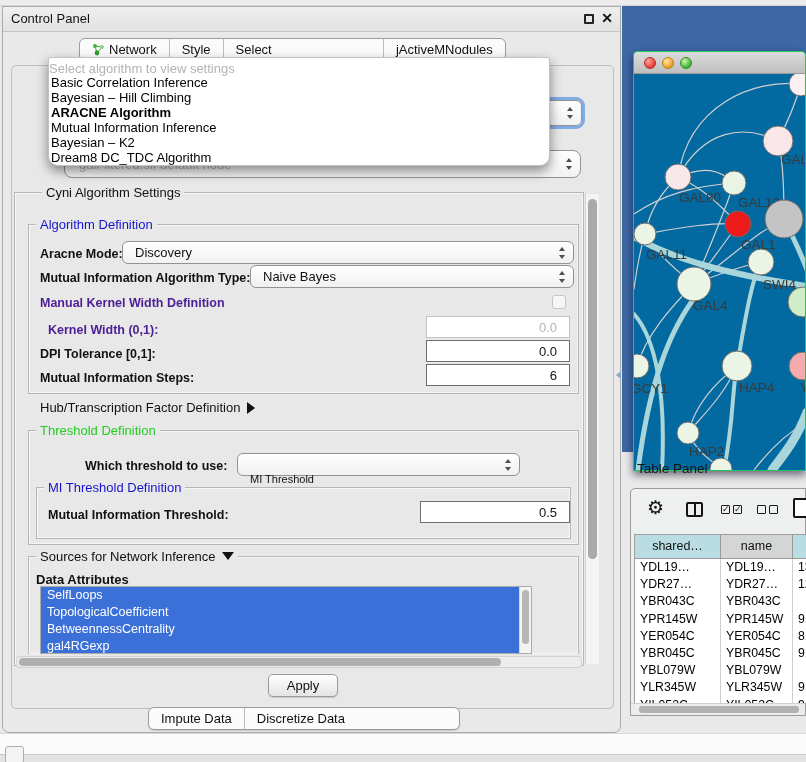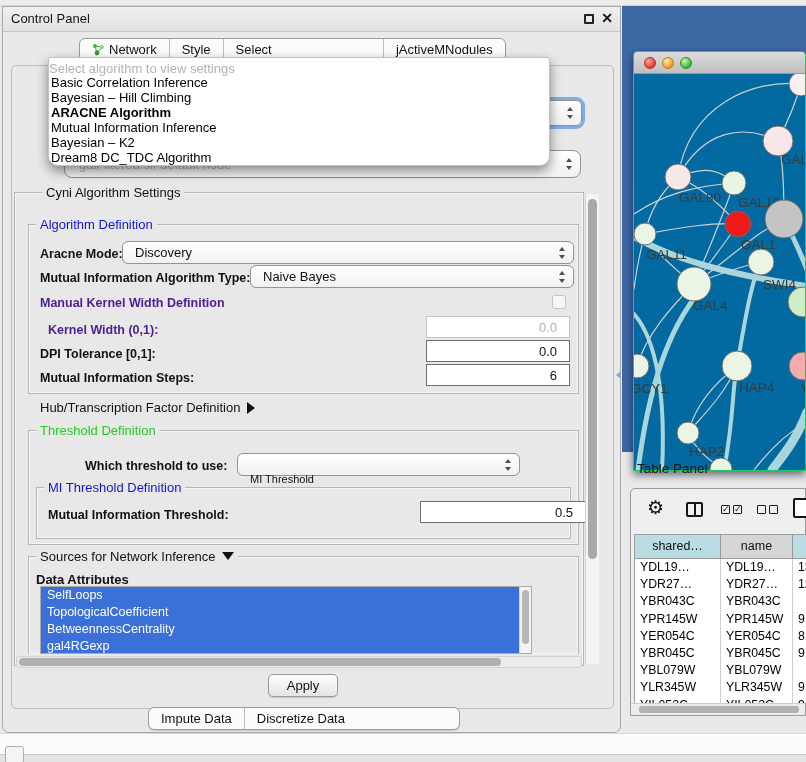--- a/index.html
+++ b/index.html
@@ -245,21 +245,21 @@
 
 <span class="flabel abs" style="left:85px;top:459px;">Which threshold to use:</span>
 <div class="combo abs" style="left:237px;top:453px;width:283px;height:23px;">
   <span class="abs" style="left:12px;top:19px;font-size:11px;">MI Threshold</span>
   <span class="spinner"></span>
 </div>
 
 <div class="tborder abs" style="left:36px;top:487px;width:535px;height:52px;"></div>
 <span class="tlabel blue" style="left:44px;top:480px;">MI Threshold Definition</span>
 <span class="flabel abs" style="left:48px;top:508px;">Mutual Information Threshold:</span>
-<div class="tfield abs" style="left:420px;top:501px;width:166px;">0.5</div>
+<div class="tfield abs" style="left:420px;top:501px;width:150px;">0.5</div>
 
 <div class="tborder abs" style="left:28px;top:556px;width:551px;height:98px;border-bottom:none;"></div>
 <span class="tlabel" style="left:36px;top:549px;"><span>Sources for Network Inference</span><span class="tri-down"></span></span>
 <span class="flabel abs" style="left:36px;top:572px;font-size:13px;">Data Attributes</span>
 
 <div id="attr-list" class="abs">
   <div id="attr-rows">
       <div class="row">SelfLoops</div>
       <div class="row">TopologicalCoefficient</div>
       <div class="row">BetweennessCentrality</div>

